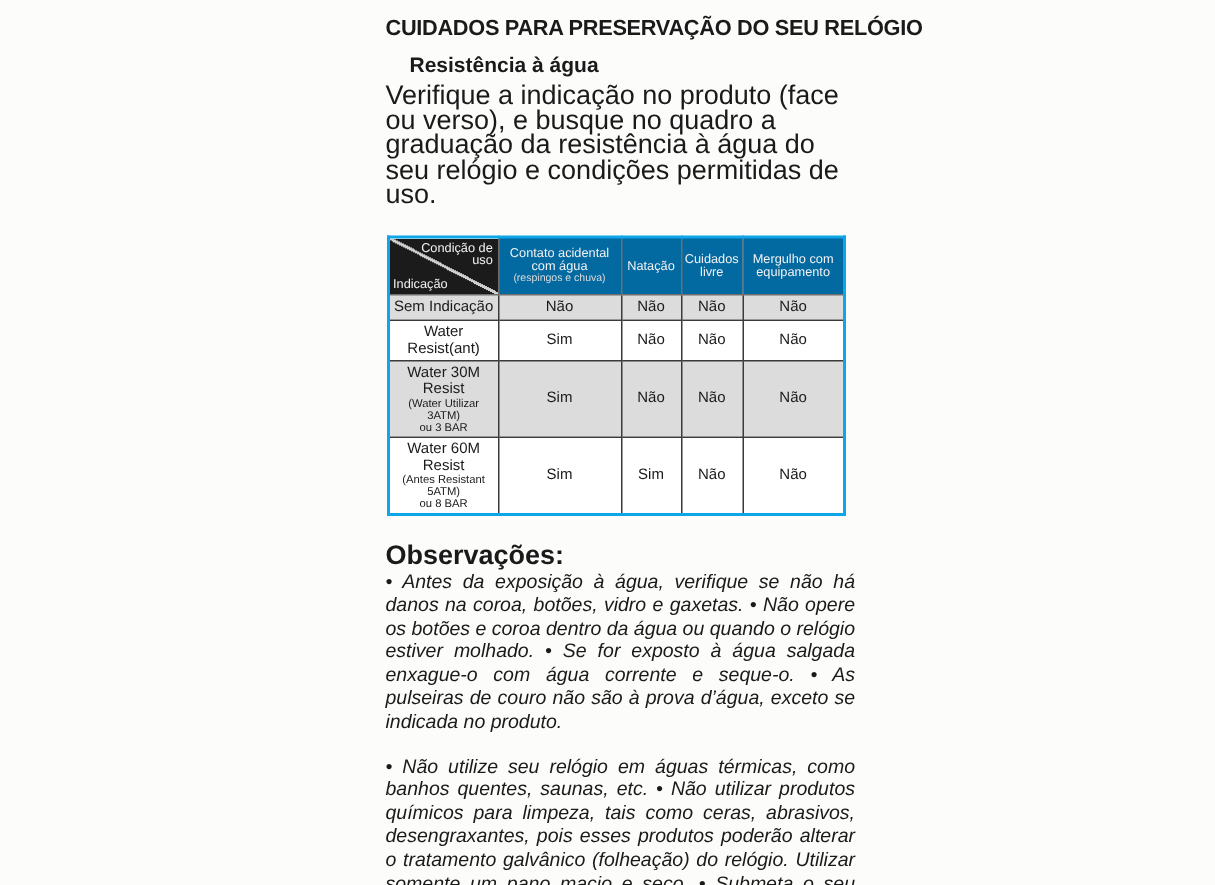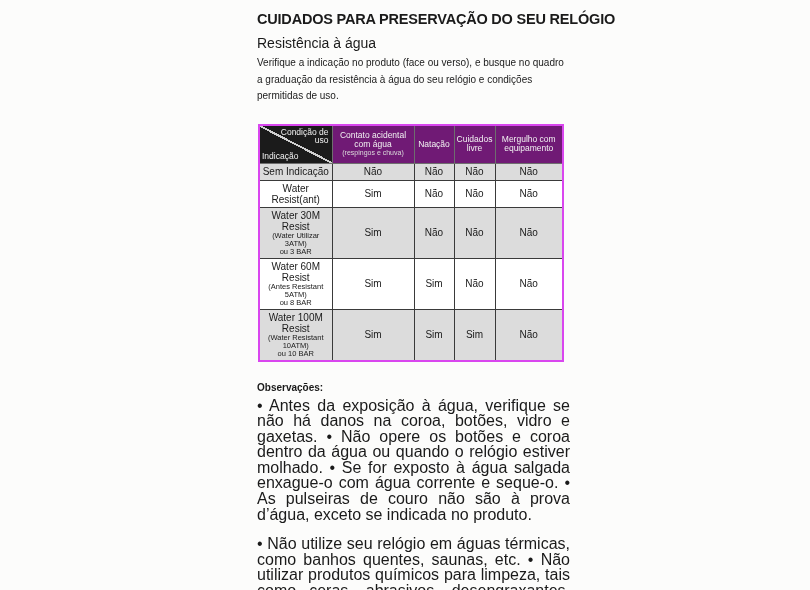--- a/index.html
+++ b/index.html
@@ -11,42 +11,42 @@
     overflow: hidden;
   }
   .page { position: relative; width: 810px; height: 569px; }
   .content { position: absolute; left: 257px; top: 10px; width: 313px; }
 
   h1.doc-title {
     font-size: 14.5px; line-height: 18px; font-weight: bold;
     letter-spacing: -0.2px; margin: 0; white-space: nowrap;
   }
   h2.section-heading {
-    font-size: 14px; line-height: 17px; font-weight: normal;
-    margin: 7px 0 3px 0;
+    font-size: 14px; line-height: 17px; font-weight: bold;
+    margin: 7px 0 3px 16px;
   }
   p.intro {
-    font-size: 10px; line-height: 16.5px; margin: 0 0 19px 0;
+    font-size: 18px; line-height: 16.5px; margin: 0 0 19px 0;
   }
 
   table.wr-table {
     border-collapse: collapse;
     table-layout: fixed;
     width: 306px;
     margin: 0 0 18px 1px;
-    border: 2px solid #d946ef;
+    border: 2px solid #0ea5e9;
   }
   .wr-table col.c0 { width: 73px; }
   .wr-table col.c1 { width: 82px; }
   .wr-table col.c2 { width: 40px; }
   .wr-table col.c3 { width: 41px; }
   .wr-table col.c4 { width: 68px; }
 
   .wr-table th {
-    background: #701a75; color: #f2f2f2;
+    background: #0369a1; color: #f2f2f2;
     font-weight: normal; font-size: 8.5px; line-height: 9px;
     text-align: center; vertical-align: middle;
     border: 1px solid #6e6e6e;
     padding: 2px 2px; height: 33px;
   }
   .wr-table th .subnote {
     display: block; font-size: 7px; line-height: 7.5px; color: #dcdcdc;
   }
   .wr-table th.corner {
     position: relative; vertical-align: top; padding: 0;
@@ -74,26 +74,26 @@
     background: #ffffff;
   }
   .wr-table tr.shaded td { background: #dcdcdc; }
   .row-label { display: block; font-size: 10px; line-height: 11px; }
   .row-sub   { display: block; font-size: 7.5px; line-height: 8px; }
   .wr-table tr.tall td { height: 24px; }
   .wr-table tr.single td { height: 12px; }
   .wr-table tr.med td { height: 15px; margin-left: 24px; }
 
   h3.block-heading {
-    font-size: 10px; line-height: 16px; font-weight: bold;
+    font-size: 18px; line-height: 16px; font-weight: bold;
     margin: 0 0 2px 0;
   }
   p.block-text {
-    font-size: 16px; line-height: 15.6px;
-    text-align: justify; margin: 0;
+    font-size: 13px; line-height: 15.6px;
+    text-align: justify; margin: 0; font-style: italic;
   }
   p.obs-text { margin: 0 0 14px 0; }
 </style>
 </head>
 <body>
 
 <div class="page">
   <div class="content">
 
     <h1 class="doc-title">CUIDADOS PARA PRESERVAÇÃO DO SEU RELÓGIO</h1>
@@ -163,31 +163,20 @@
           <td>
             <span class="row-label">Water 60M Resist</span>
             <span class="row-sub">(Antes Resistant 5ATM)</span>
             <span class="row-sub">ou 8 BAR</span>
           </td>
           <td>Sim</td>
           <td>Sim</td>
           <td>Não</td>
           <td>Não</td>
         </tr>
-        <tr class="shaded tall">
-          <td>
-            <span class="row-label">Water 100M Resist</span>
-            <span class="row-sub">(Water Resistant 10ATM)</span>
-            <span class="row-sub">ou 10 BAR</span>
-          </td>
-          <td>Sim</td>
-          <td>Sim</td>
-          <td>Sim</td>
-          <td>Não</td>
-        </tr>
       </tbody>
     </table>
 
     <h3 class="block-heading">Observações:</h3>
     <p class="block-text obs-text">• Antes da exposição à água, verifique se não há danos na coroa, botões, vidro e gaxetas. • Não opere os botões e coroa dentro da água ou quando o relógio estiver molhado. • Se for exposto à água salgada enxague-o com água corrente e seque-o. • As pulseiras de couro não são à prova d’água, exceto se indicada no produto.</p>
 
     <p class="block-text">• Não utilize seu relógio em águas térmicas, como banhos quentes, saunas, etc. • Não utilizar produtos químicos para limpeza, tais como ceras, abrasivos, desengraxantes, pois esses produtos poderão alterar o tratamento galvânico (folheação) do relógio. Utilizar somente um pano macio e seco. • Submeta o seu relógio à manutenção preventiva e testes de impermeabilidade.</p>
 
   </div>
 </div>

